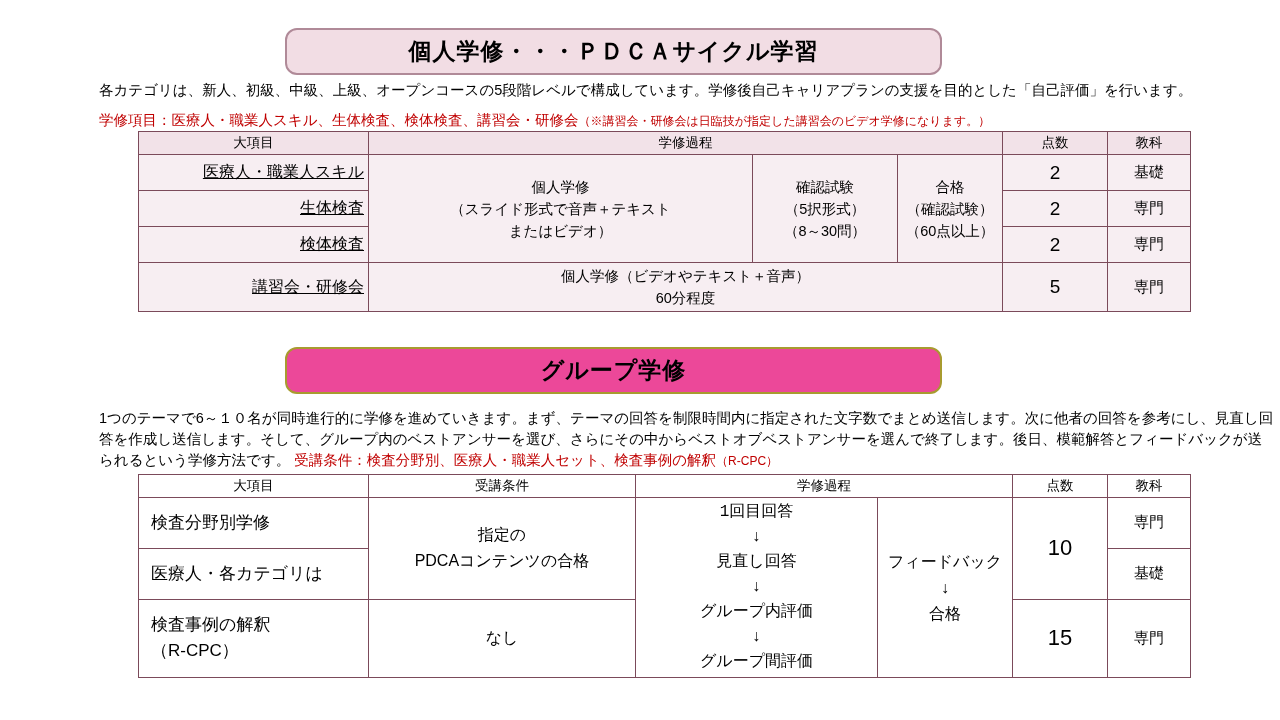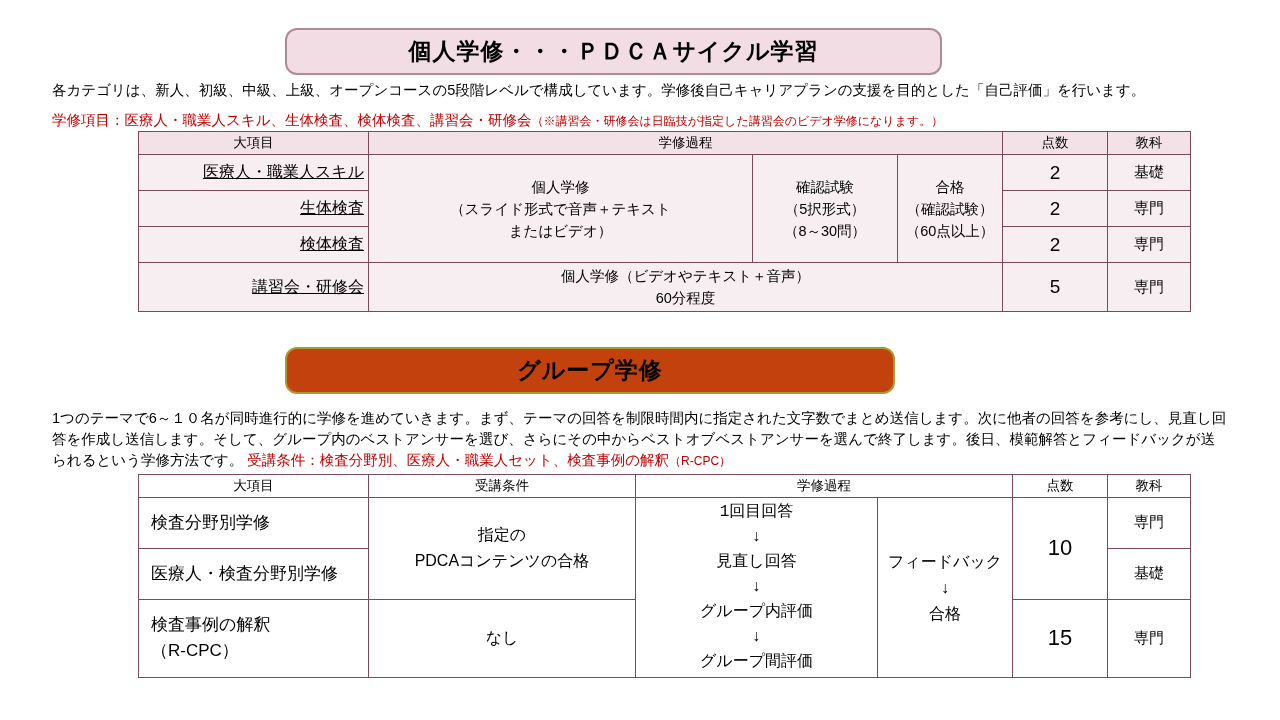--- a/index.html
+++ b/index.html
@@ -38,34 +38,35 @@
     top: 28px;
     width: 657px;
     height: 47px;
     background: #f2dde4;
     border: 2px solid #b08a98;
     color: #000000;
   }
   .banner-2 {
     left: 285px;
     top: 347px;
-    width: 610px;
+    width: 657px;
     height: 47px;
-    background: #c2410c;
+    background: #ec4899;
     border: 2px solid #a89b2f;
     color: #000000;
   }
 
   
   .para {
     position: absolute;
     font-size: 14.5px;
     line-height: 21px;
     color: #000000;
     white-space: nowrap;
+    margin-left: 47px;
   }
   .para-red {
     color: #c00000;
   }
   .para-wrap {
     white-space: normal;
   }
   .small-note {
     font-size: 12px;
   }
@@ -250,21 +251,21 @@
 グループ内評価
 ↓
 グループ間評価</td>
       <td class="mid" rowspan="3" style="white-space:pre-line">フィードバック
 ↓
 合格</td>
       <td class="num" rowspan="2">10</td>
       <td>専門</td>
     </tr>
     <tr>
-      <td class="cat" style="height:49px">医療人・検査分野別学修</td>
+      <td class="cat" style="height:49px">医療人・各カテゴリは</td>
       <td>基礎</td>
     </tr>
     <tr>
       <td class="cat" style="height:75px"><span>検査事例の解釈</span><br><span>（R-CPC）</span></td>
       <td class="mid">なし</td>
       <td class="num">15</td>
       <td>専門</td>
     </tr>
   </tbody>
     </table>

